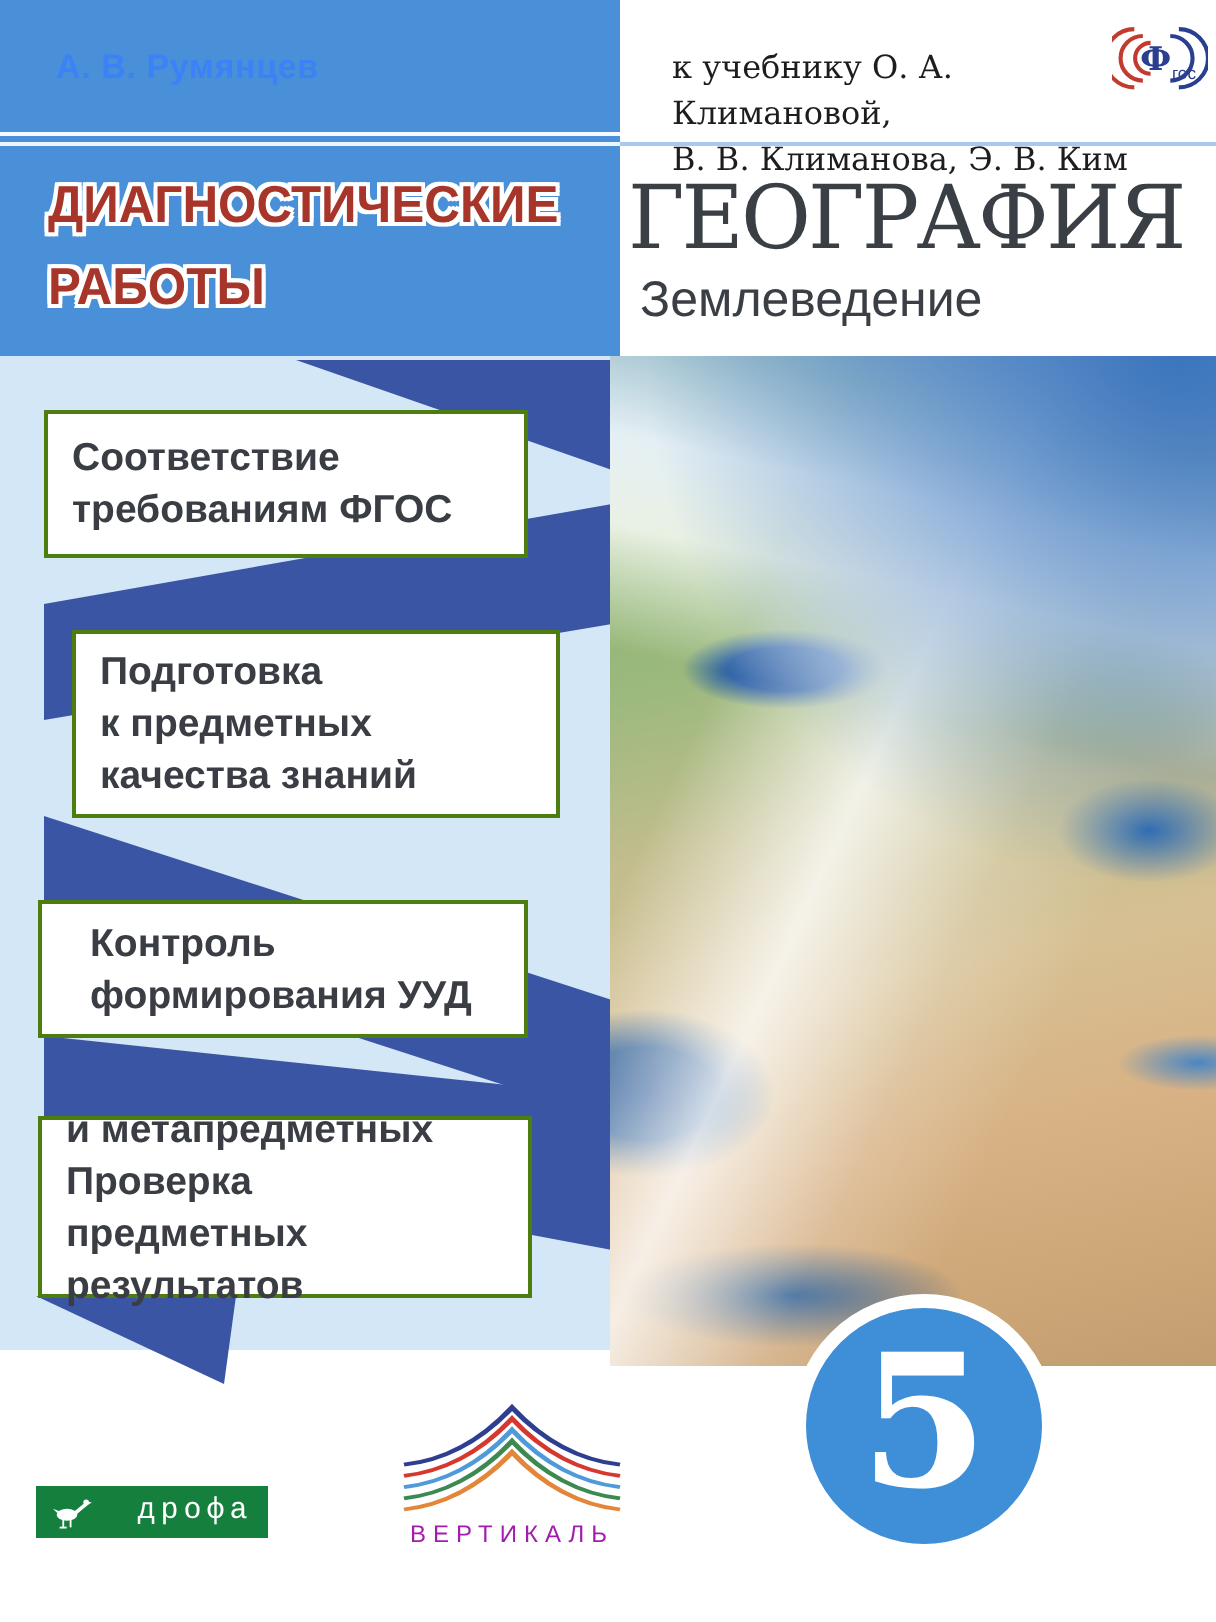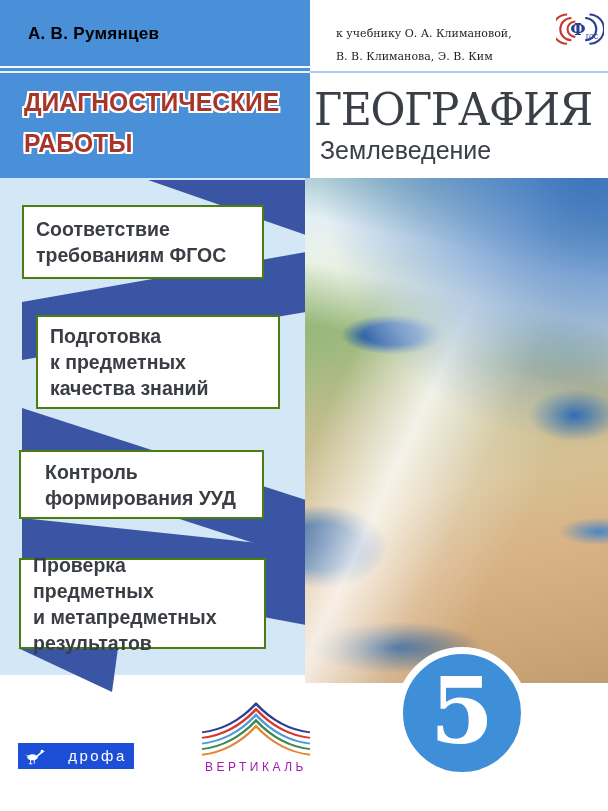--- a/index.html
+++ b/index.html
@@ -3,30 +3,30 @@
 <meta charset="utf-8">
 <style>
   html,body{margin:0;padding:0;background:#888;}
   .cover{
     position:relative; width:608px; height:811px; margin:0 auto;
     background:#ffffff; overflow:hidden;
     font-family:"Liberation Sans", sans-serif;
   }
   
   .header-panel{position:absolute;left:0;top:0;width:310px;height:178px;background:#4a90d8;}
-  .author{position:absolute;left:28px;top:24px;color:#000000;font-size:17px;font-weight:bold;letter-spacing:.3px;}
+  .author{position:absolute;left:28px;top:24px;color:#3b82f6;font-size:17px;font-weight:bold;letter-spacing:.3px;}
   .hline1{position:absolute;left:0;top:66px;width:310px;height:2px;background:#ffffff;opacity:.95;}
   .hline2{position:absolute;left:0;top:71px;width:310px;height:2px;background:#ffffff;opacity:.9;}
   .hline-right{position:absolute;left:310px;top:71px;width:298px;height:2px;background:#a6cbec;}
   .series{position:absolute;left:24px;top:82px;color:#a8352a;font-weight:800;font-size:26px;line-height:41px;
     letter-spacing:0px;transform:scaleX(.95);transform-origin:left top;
     text-shadow:-2px -2px 0 #fff,2px -2px 0 #fff,-2px 2px 0 #fff,2px 2px 0 #fff,0 -2px 0 #fff,0 2px 0 #fff,-2px 0 0 #fff,2px 0 0 #fff;}
   
   .credit{position:absolute;left:336px;top:22px;width:235px;color:#1d1d1d;
-    font-family:"DejaVu Serif", serif;font-size:11px;line-height:23px;}
+    font-family:"DejaVu Serif", serif;font-size:16px;line-height:23px;}
   .fgos{position:absolute;left:556px;top:8px;width:48px;height:44px;}
   .title{position:absolute;left:314px;top:84px;width:294px;color:#3a3f46;
     font-family:"DejaVu Serif", serif;font-size:44px;letter-spacing:-1.5px;transform:scaleX(.97);transform-origin:left top;}
   .subtitle{position:absolute;left:320px;top:136px;color:#3a3f46;
     font-family:Liberation Sans, sans-serif;font-size:25px;}
   
   .left-col{position:absolute;left:0;top:178px;width:305px;height:497px;background:#d3e7f7;}
   .ribbon{position:absolute;left:0;top:180px;width:310px;height:515px;}
   
   .fbox{position:absolute;background:#ffffff;border:2px solid #4d7c0f;
@@ -48,22 +48,22 @@
       radial-gradient(ellipse 86px 26px at 30% 93%, #27598f 0%, rgba(39,89,143,0) 100%),
       radial-gradient(ellipse 40px 14px at 97% 70%, #4b86c4 0%, rgba(75,134,196,0) 100%),
       radial-gradient(ellipse 80px 55px at 84% 30%, rgba(122,148,94,.85) 0%, rgba(122,148,94,0) 100%),
       linear-gradient(168deg, #a9c491 0%, #8fb573 18%, #9cb97e 30%, #c2bd8d 45%, #d6c093 60%, #d8b285 75%, #cda677 90%, #c19d6f 100%);
   }
   
   .grade{position:absolute;left:396px;top:647px;width:118px;height:118px;border-radius:50%;
     background:#3f8ed8;border:7px solid #ffffff;display:flex;align-items:center;justify-content:center;}
   .grade span{color:#ffffff;font-family:"DejaVu Serif", serif;font-weight:bold;font-size:92px;line-height:1;margin-top:-4px;}
   
-  .drofa{position:absolute;left:18px;top:743px;width:116px;height:26px;background:#1d4ed8;
-    display:flex;align-items:center;justify-content:center;gap:23px;}
+  .drofa{position:absolute;left:18px;top:743px;width:116px;height:26px;background:#15803d;
+    display:flex;align-items:center;justify-content:center;gap:23px;font-family:Liberation Mono, monospace;}
   .drofa .word{color:#ffffff;font-size:15px;letter-spacing:2.5px;font-weight:400;margin-top:-1px;}
   .vertical{position:absolute;left:196px;top:700px;width:120px;text-align:center;}
   .vertical svg{display:block;margin:0 auto;}
   .vertical .word{color:#a21caf;font-size:12px;letter-spacing:3.5px;font-weight:500;margin-top:4px;}
 </style>
 </head>
 <body>
 
 <div class="cover">
 
@@ -118,22 +118,22 @@
   <div class="fbox fbox2">
     <span>Подготовка</span>
     <span>к предметных</span>
     <span>качества знаний</span>
   </div>
   <div class="fbox fbox3">
     <span>Контроль</span>
     <span>формирования УУД</span>
   </div>
   <div class="fbox fbox4">
+    <span>и метапредметных</span>
     <span>Проверка предметных</span>
-    <span>и метапредметных</span>
     <span>результатов</span>
   </div>
 
   <div class="grade">
     <span>5</span>
   </div>
 
   <div class="drofa">
     <svg width="20" height="17" viewBox="0 0 24 20">
       <g fill="#ffffff">

